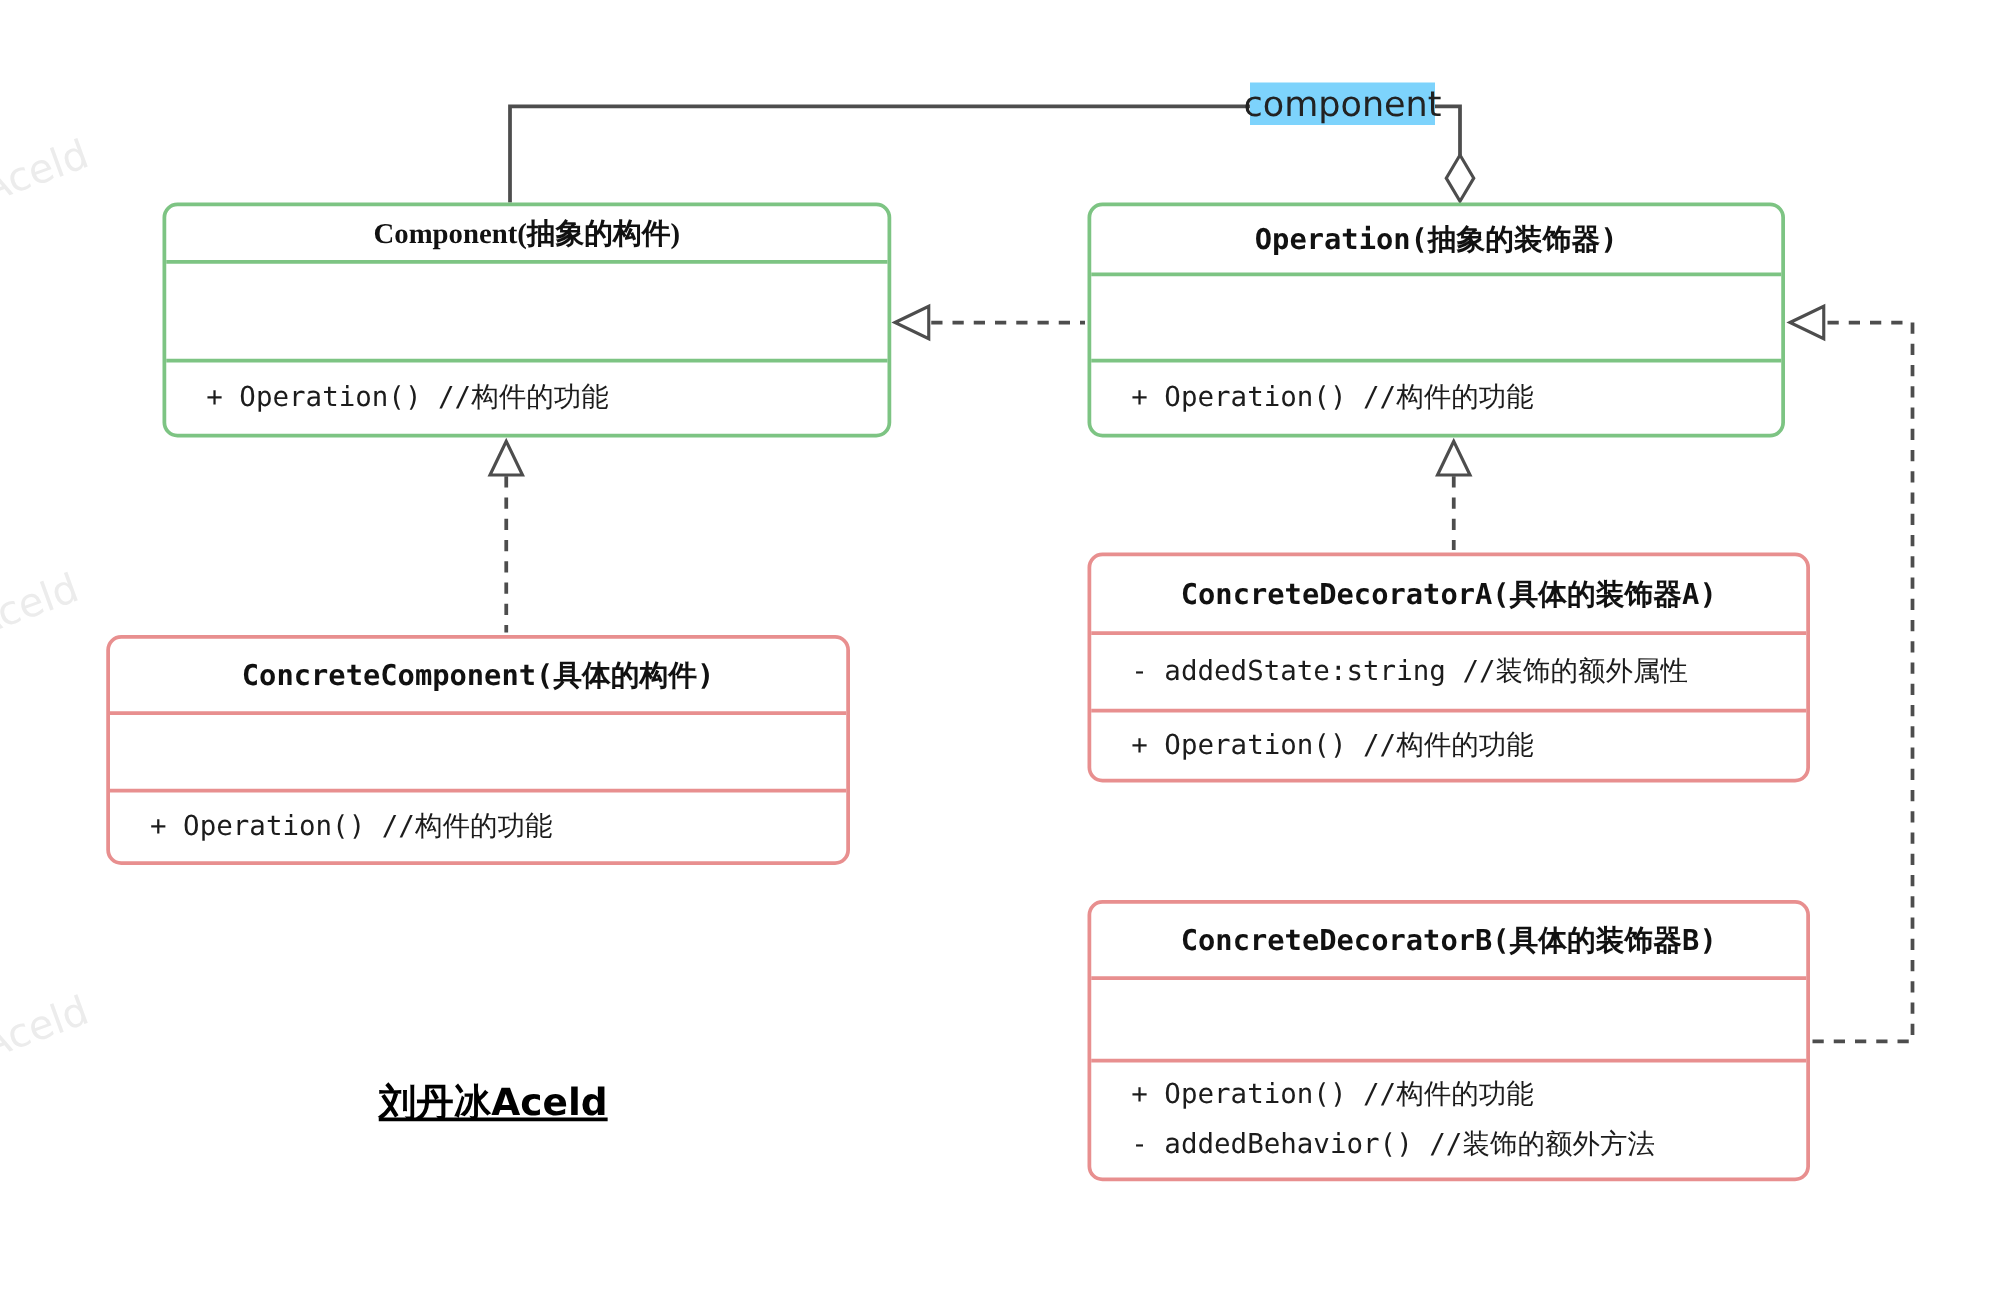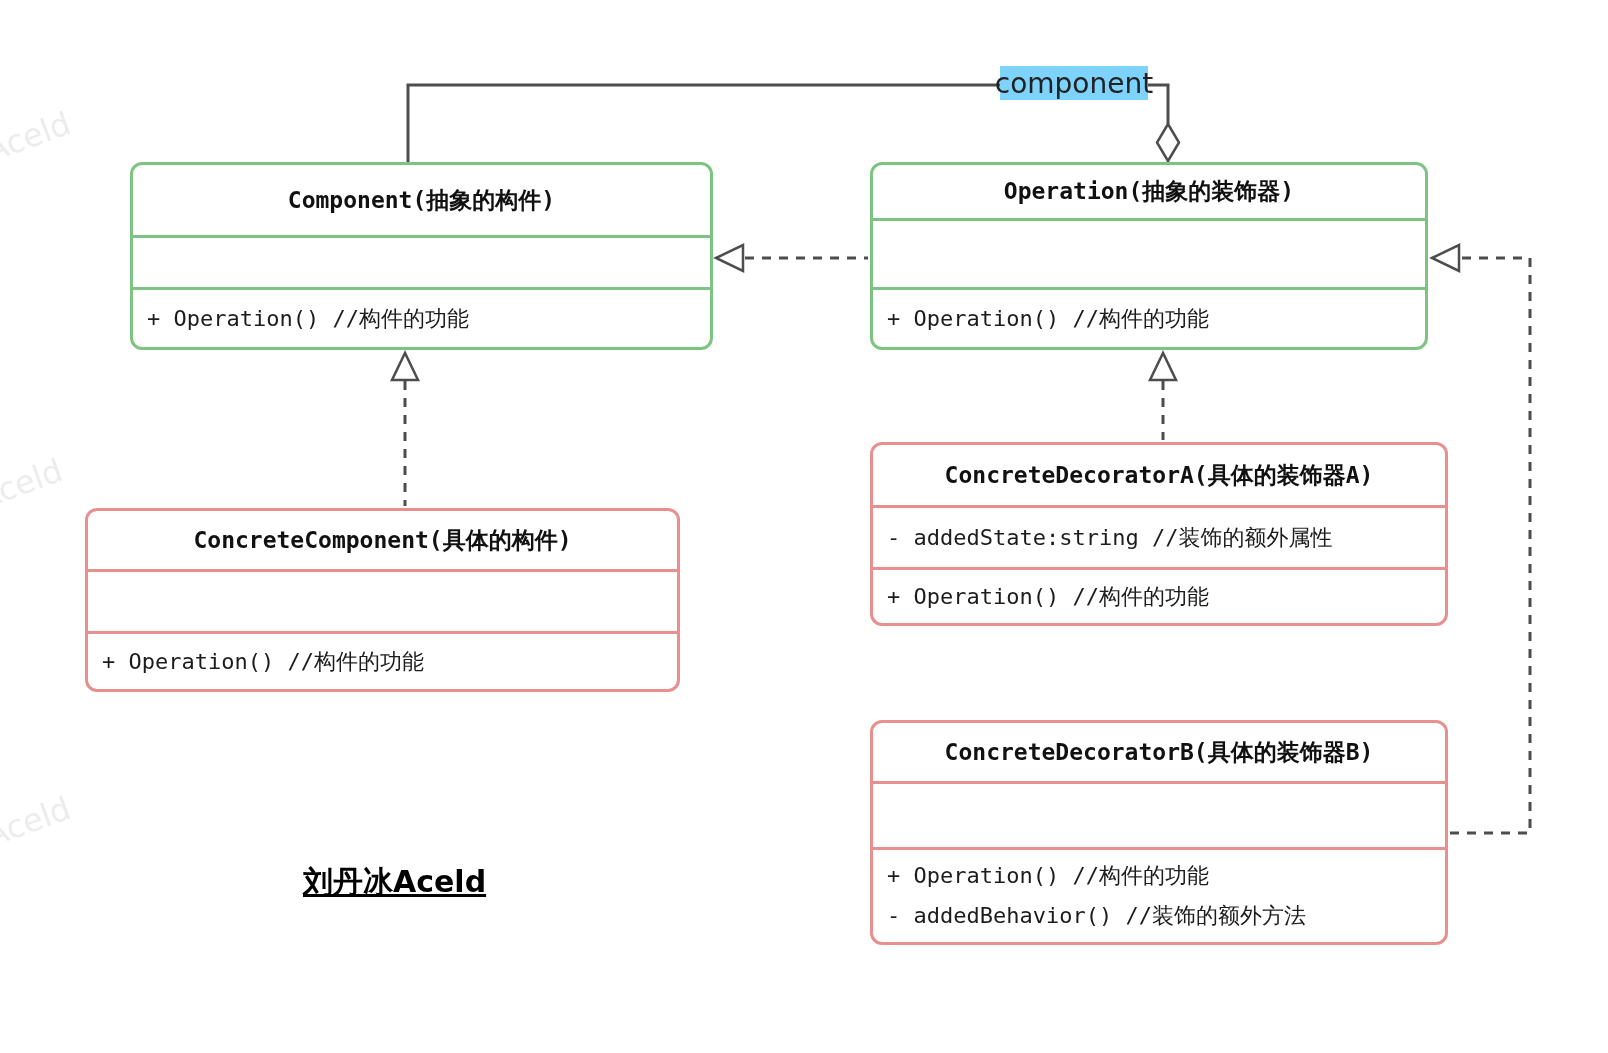--- a/index.html
+++ b/index.html
@@ -27,21 +27,21 @@
   .sec + .sec{border-top:3px solid currentColor;}
   .sec.title{
     display:flex;align-items:center;justify-content:center;
     font-weight:bold;font-size:23px;color:#111111;
   }
   .sec.attrs{flex:1;}
   .sec.attrs.filled{display:flex;align-items:center;}
   .sec.methods{display:flex;flex-direction:column;justify-content:center;}
   .row{
     color:#1c1c1c;font-size:22px;
-    padding-left:14px;line-height:40px;
+    padding-left:32px;line-height:40px;
     white-space:nowrap;
   }
   .assoc-label{
     position:absolute;left:1000px;top:66px;width:148px;height:34px;
     background:#7dd3fc;
     display:flex;align-items:center;justify-content:center;
     font-family:"DejaVu Sans","Liberation Sans",sans-serif;
     font-size:28px;color:#222222;
   }
   .watermark-main{
@@ -88,21 +88,21 @@
 
     <g stroke="#4d4d4d" stroke-width="3" fill="none" stroke-dasharray="9 8">
       <path d="M1450,833 H1530 V258 H1461"></path>
     </g>
     <polygon points="1432,258 1459,245 1459,271" fill="#ffffff" stroke="#4d4d4d" stroke-width="2.5"></polygon>
   </svg>
 
   <div class="assoc-label">component</div>
 
   <div class="class-box green" style="left:130px;top:162px;width:583px;height:188px;">
-    <div class="sec title" style="height:70px;">Component(抽象的构件)</div>
+    <div class="sec title" style="height:43px;font-family:Liberation Serif, serif;">Component(抽象的构件)</div>
     <div class="sec attrs"></div>
     <div class="sec methods" style="height:60px;">
       <div class="row">+ Operation() //构件的功能</div>
     </div>
   </div>
 
   <div class="class-box green" style="left:870px;top:162px;width:558px;height:188px;">
     <div class="sec title" style="height:53px;">Operation(抽象的装饰器)</div>
     <div class="sec attrs"></div>
     <div class="sec methods" style="height:60px;">

